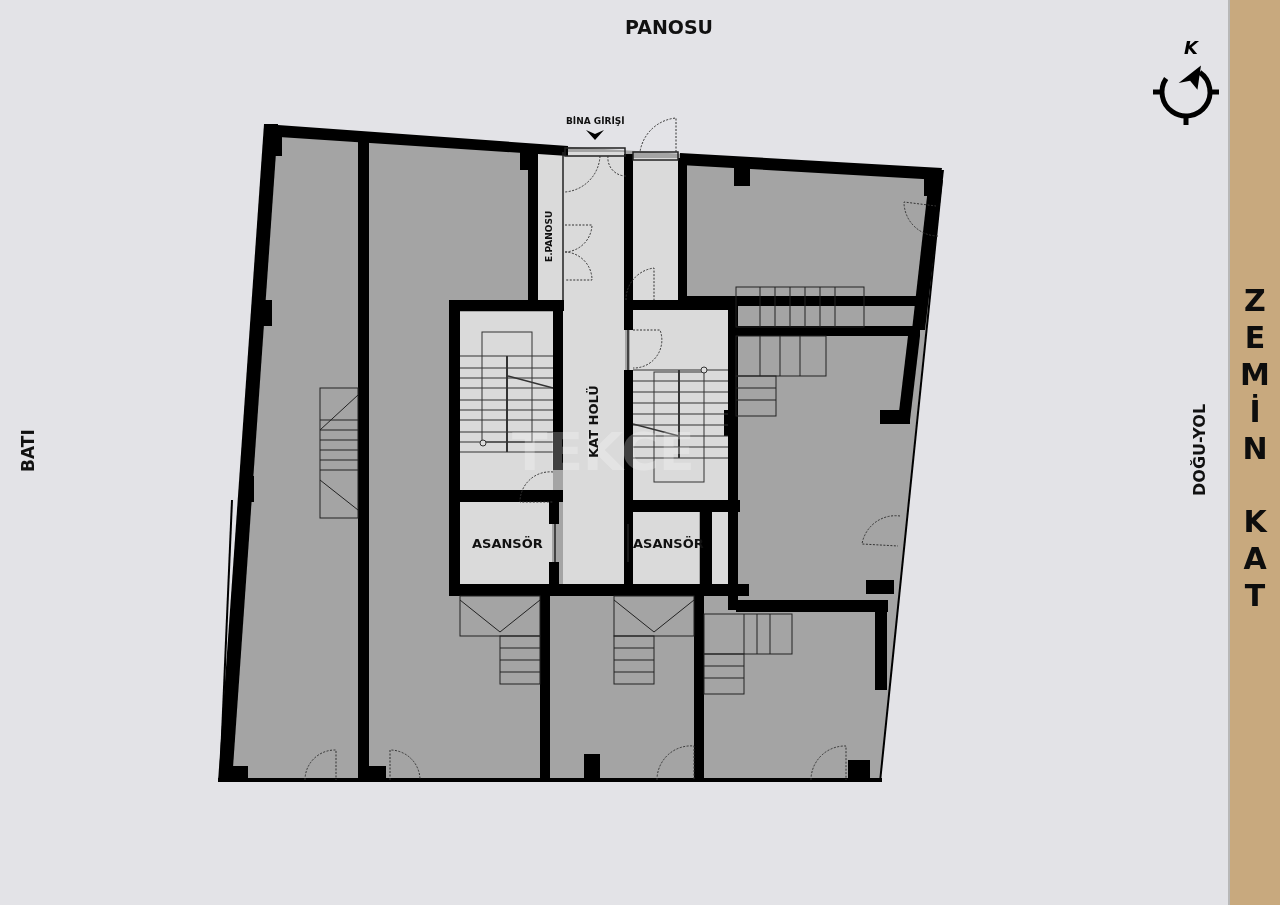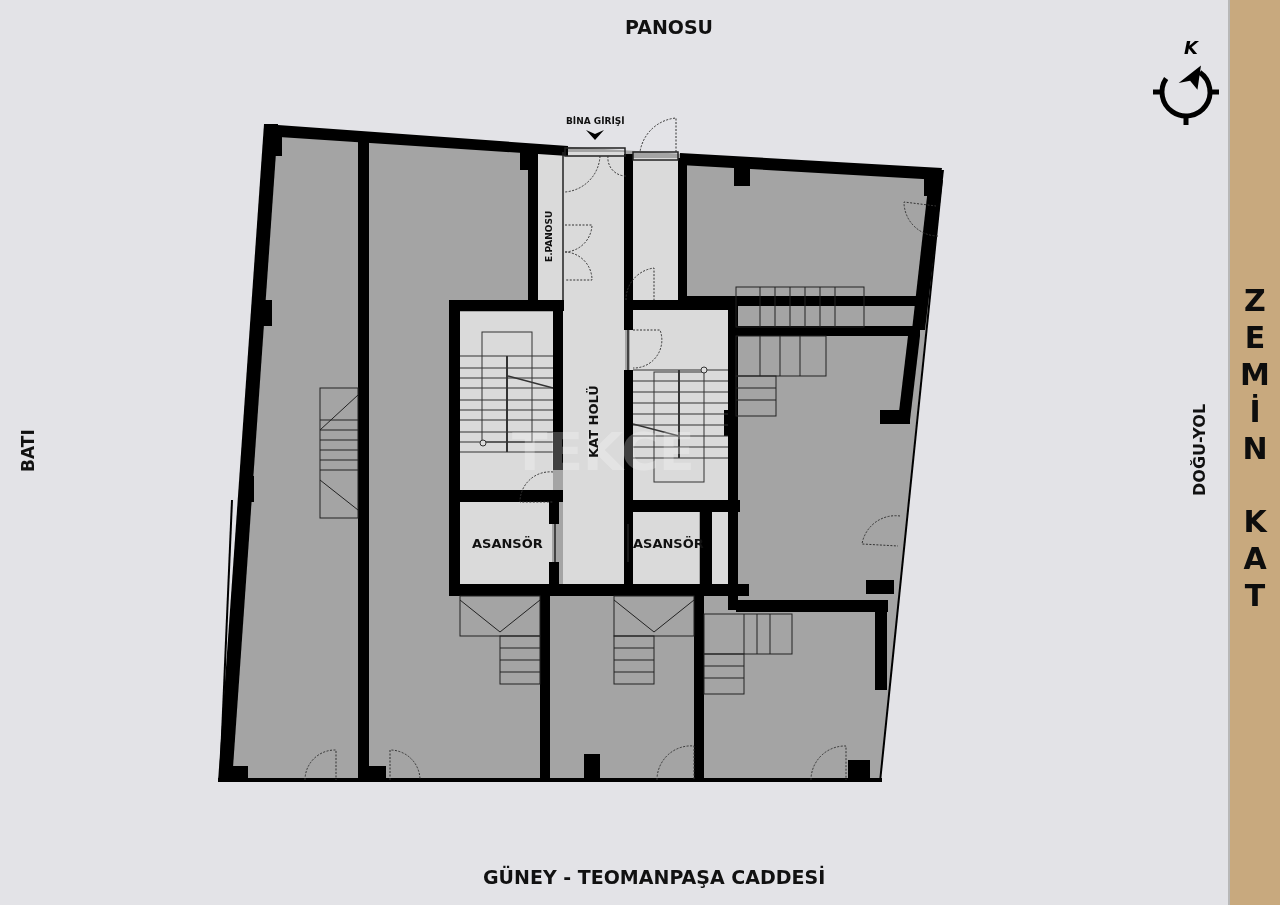--- a/index.html
+++ b/index.html
@@ -250,21 +250,20 @@
     <text x="1184" y="54" font-size="18" font-weight="bold" font-style="italic" fill="#000" font-family="DejaVu Sans, sans-serif">K</text>
 
     <text class="room-label" x="566" y="124" font-size="9">BİNA GİRİŞİ</text>
     <text class="room-label" font-size="9" transform="translate(552,262) rotate(-90)">E.PANOSU</text>
     <text class="room-label" font-size="13" transform="translate(598,458) rotate(-90)">KAT HOLÜ</text>
     <text class="room-label" x="472" y="548" font-size="13">ASANSÖR</text>
     <text class="room-label" x="633" y="548" font-size="13">ASANSÖR</text>
   </svg>
 
   <div class="label label-north">PANOSU</div>
-  <div class="label label-south">GÜNEY - TEOMANPAŞA CADDESİ</div>
   <div class="label label-west">BATI</div>
   <div class="label label-east">DOĞU-YOL</div>
 </div>
 
 <div class="sidebar">
   <div class="side-letters">
     <span>Z</span>
     <span>E</span>
     <span>M</span>
     <span>İ</span>

